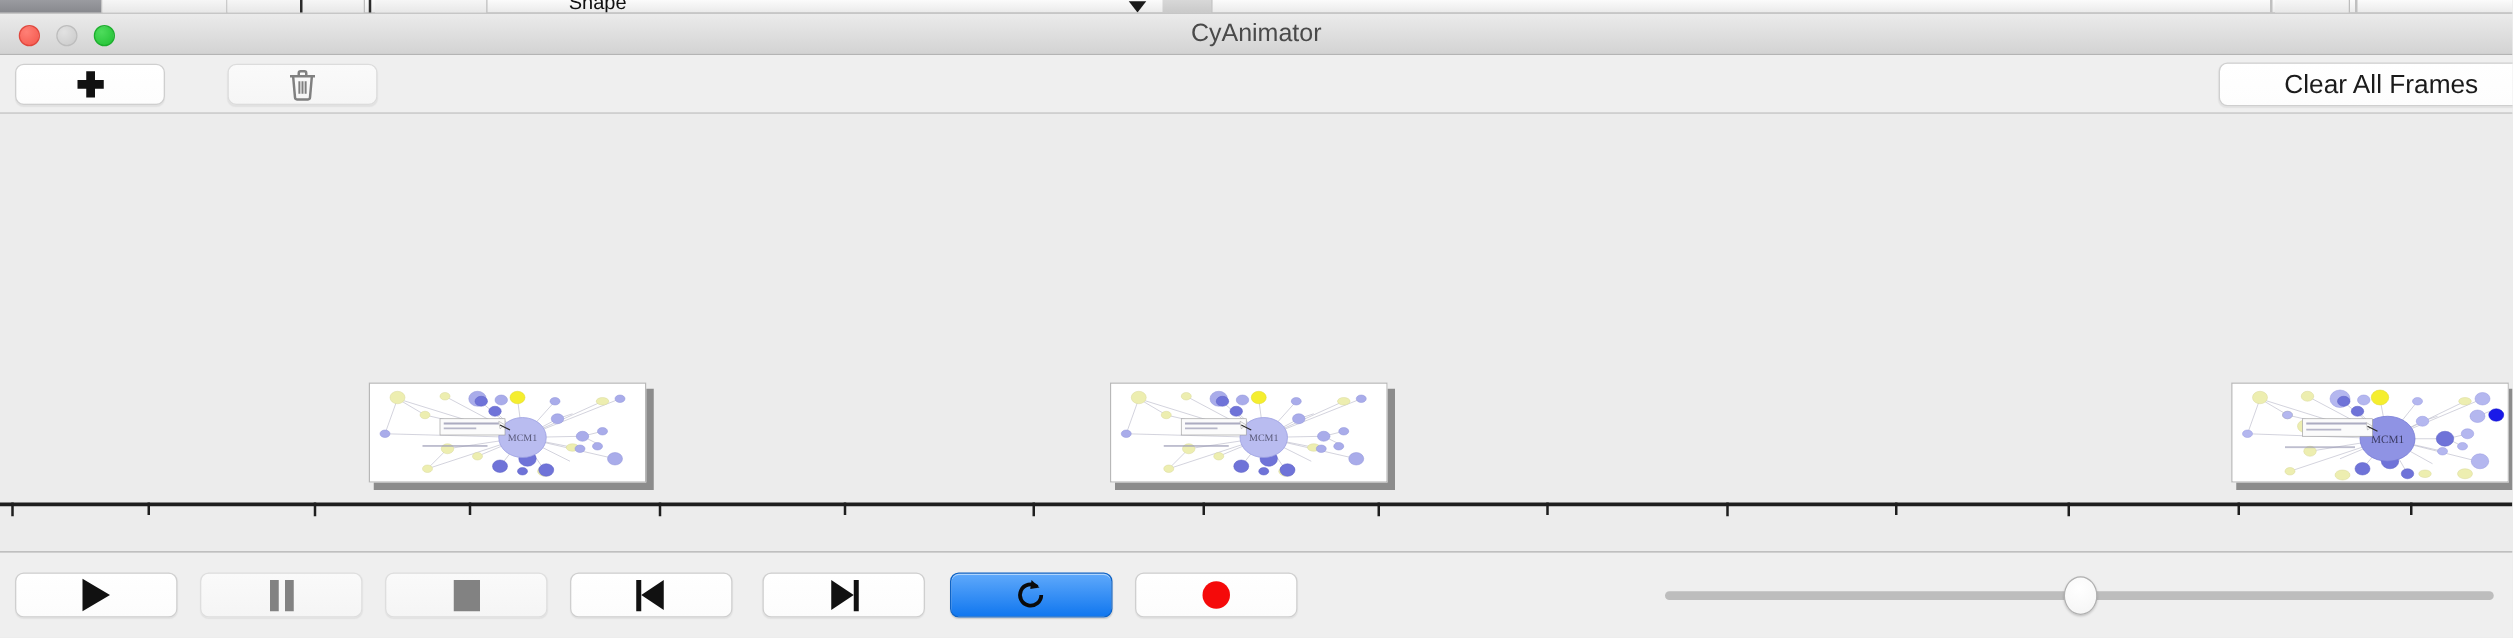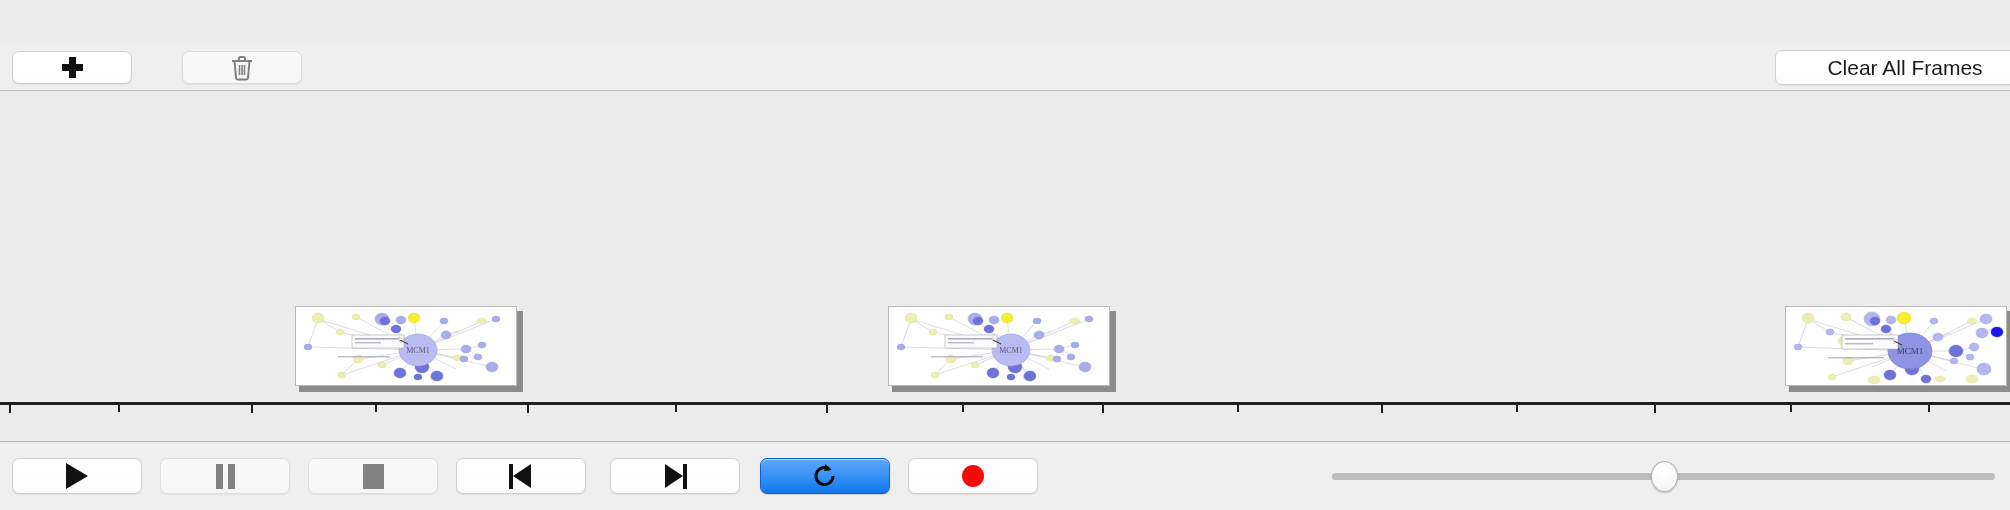--- a/index.html
+++ b/index.html
@@ -191,21 +191,41 @@
     background: radial-gradient(circle at 45% 30%, #ffffff, #f4f4f4);
     border: 1px solid #b0b0b0; border-radius: 50%;
     box-shadow: 0 1px 2px rgba(0,0,0,0.2);
   }
 </style>
 </head>
 <body>
 
 <div id="app">
 
-
+  <div class="bg-window">
+    <div class="bg-tab sel" style="left:0;width:82px;"></div>
+    <div class="bg-tab" style="left:82px;width:100px;"></div>
+    <div class="bg-tab" style="left:182px;width:110px;"></div>
+    <div class="bg-tick" style="left:240px;"></div>
+    <div class="bg-tick" style="left:295px;"></div>
+    <div class="bg-tab" style="left:300px;width:90px;"></div>
+    <div class="bg-label">Shape</div>
+    <div class="bg-arrow" style="left:903px;"></div>
+    <div class="bg-tab" style="left:930px;width:40px;background:linear-gradient(#d8d8d8,#c8c8c8);"></div>
+    <div class="bg-tab" style="left:1820px;width:60px;"></div>
+    <div class="bg-tick" style="left:1816px;background:#c0c0c0;"></div>
+    <div class="bg-tick" style="left:1884px;background:#c0c0c0;"></div>
+  </div>
+
+  <div class="titlebar">
+    <div class="traffic close"></div>
+    <div class="traffic min"></div>
+    <div class="traffic max"></div>
+    <div class="win-title">CyAnimator</div>
+  </div>
 
   <div class="toolbar">
 
     <div class="btn" id="add-frame-btn">
       <span class="plus-icon"></span>
     </div>
 
     <div class="btn disabled" id="delete-frame-btn">
       <svg width="24" height="26" viewBox="0 0 24 26">
         <path d="M2 6 h20" stroke="#808080" stroke-width="2" fill="none"></path>

